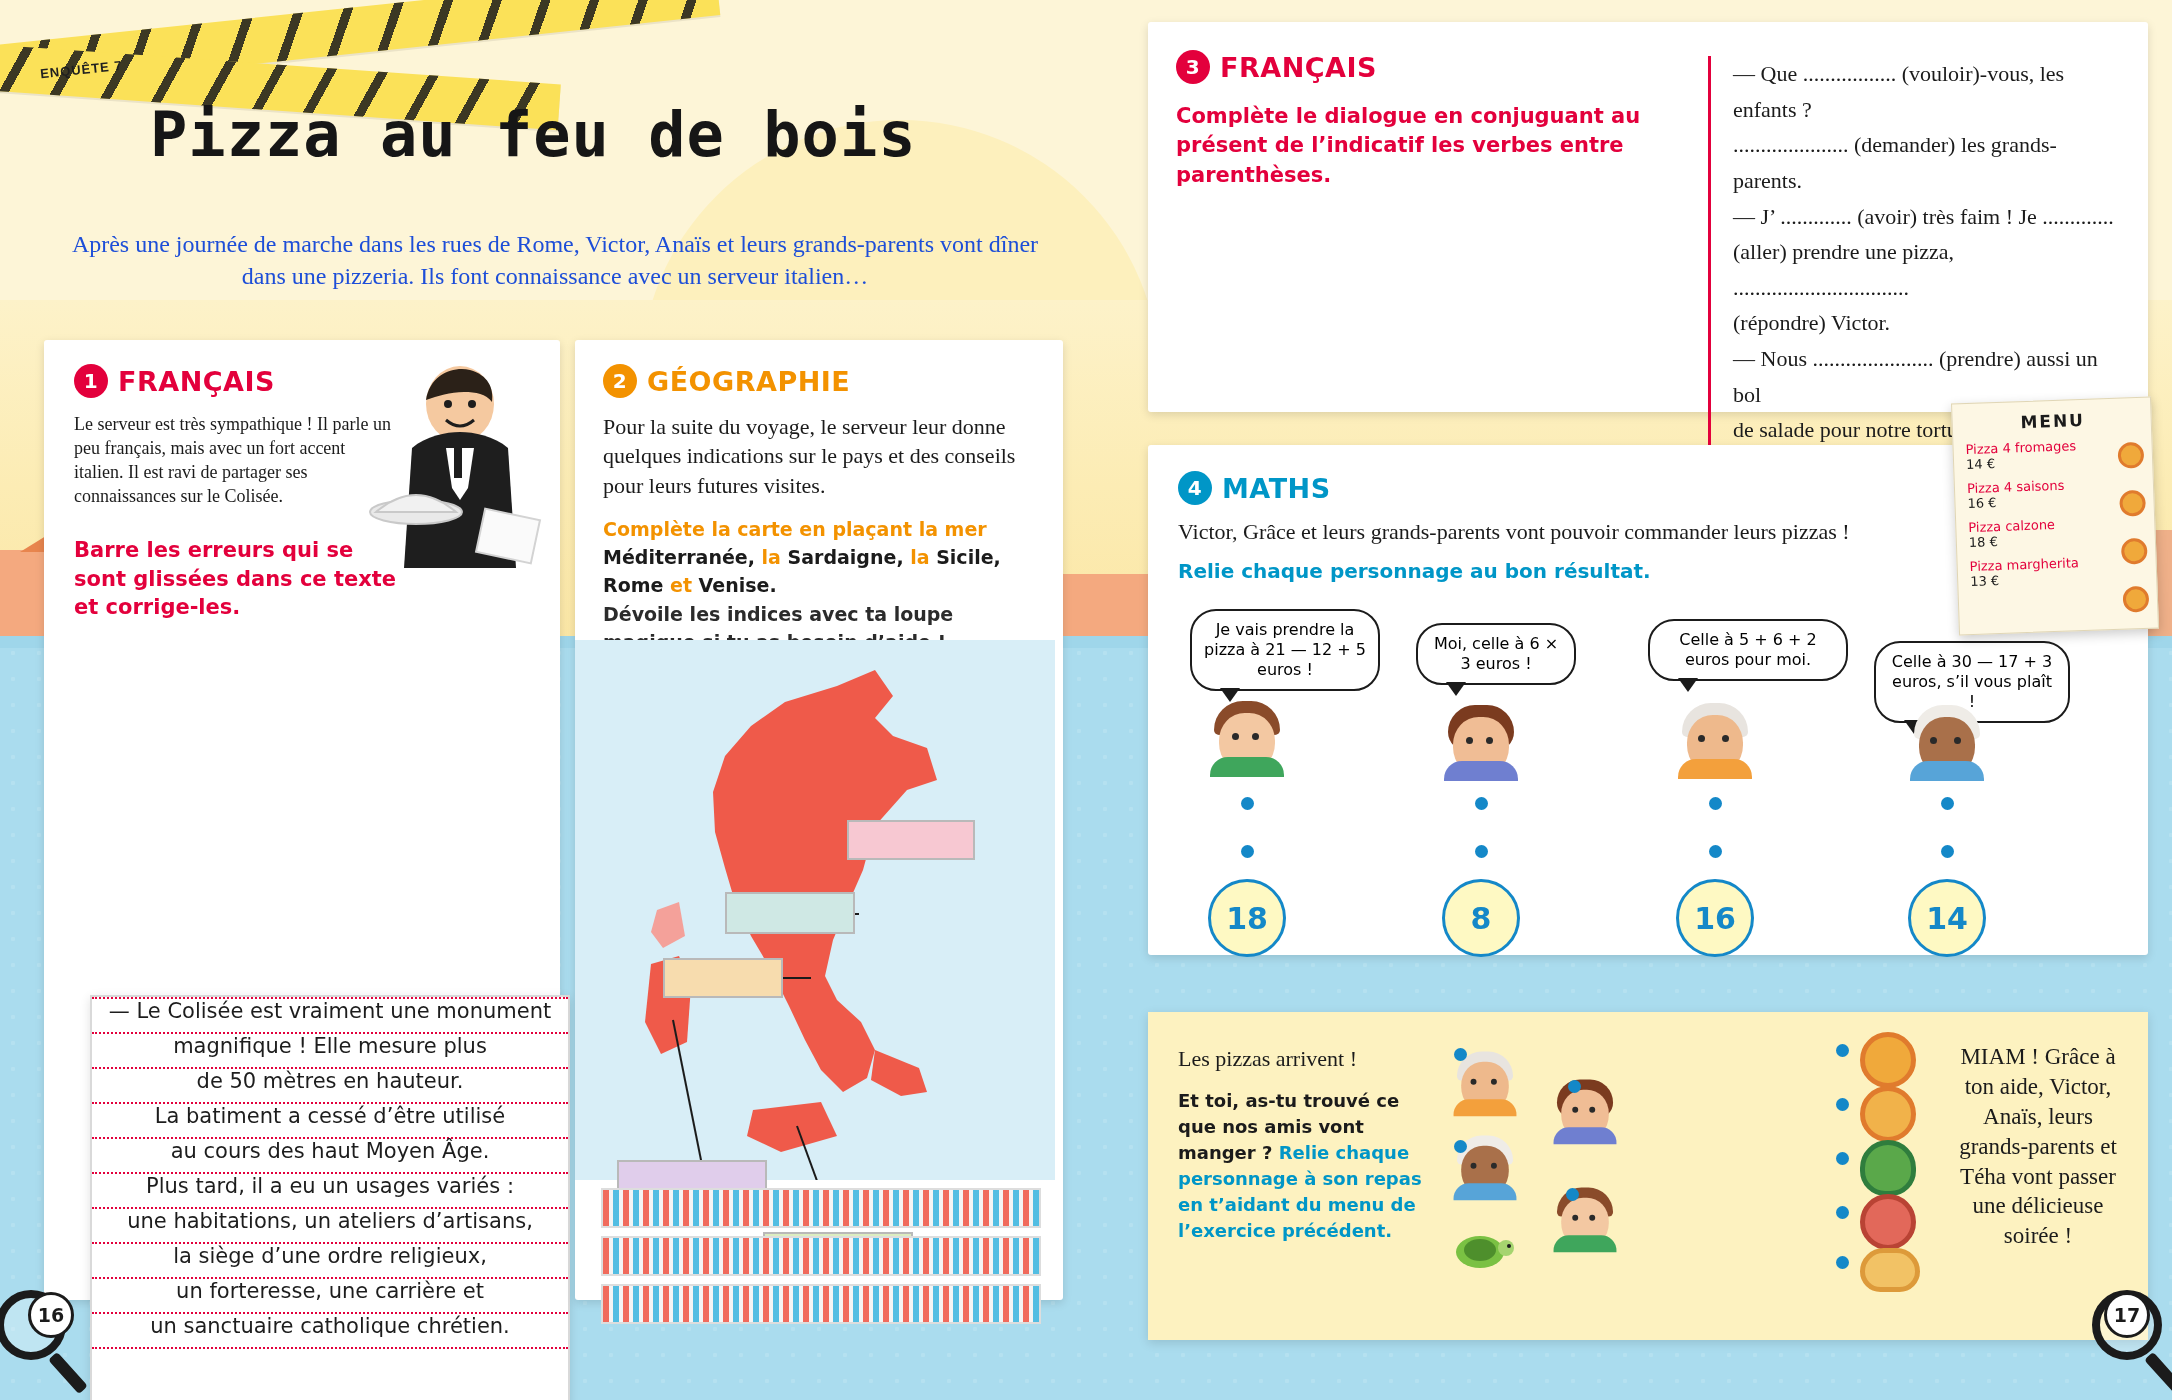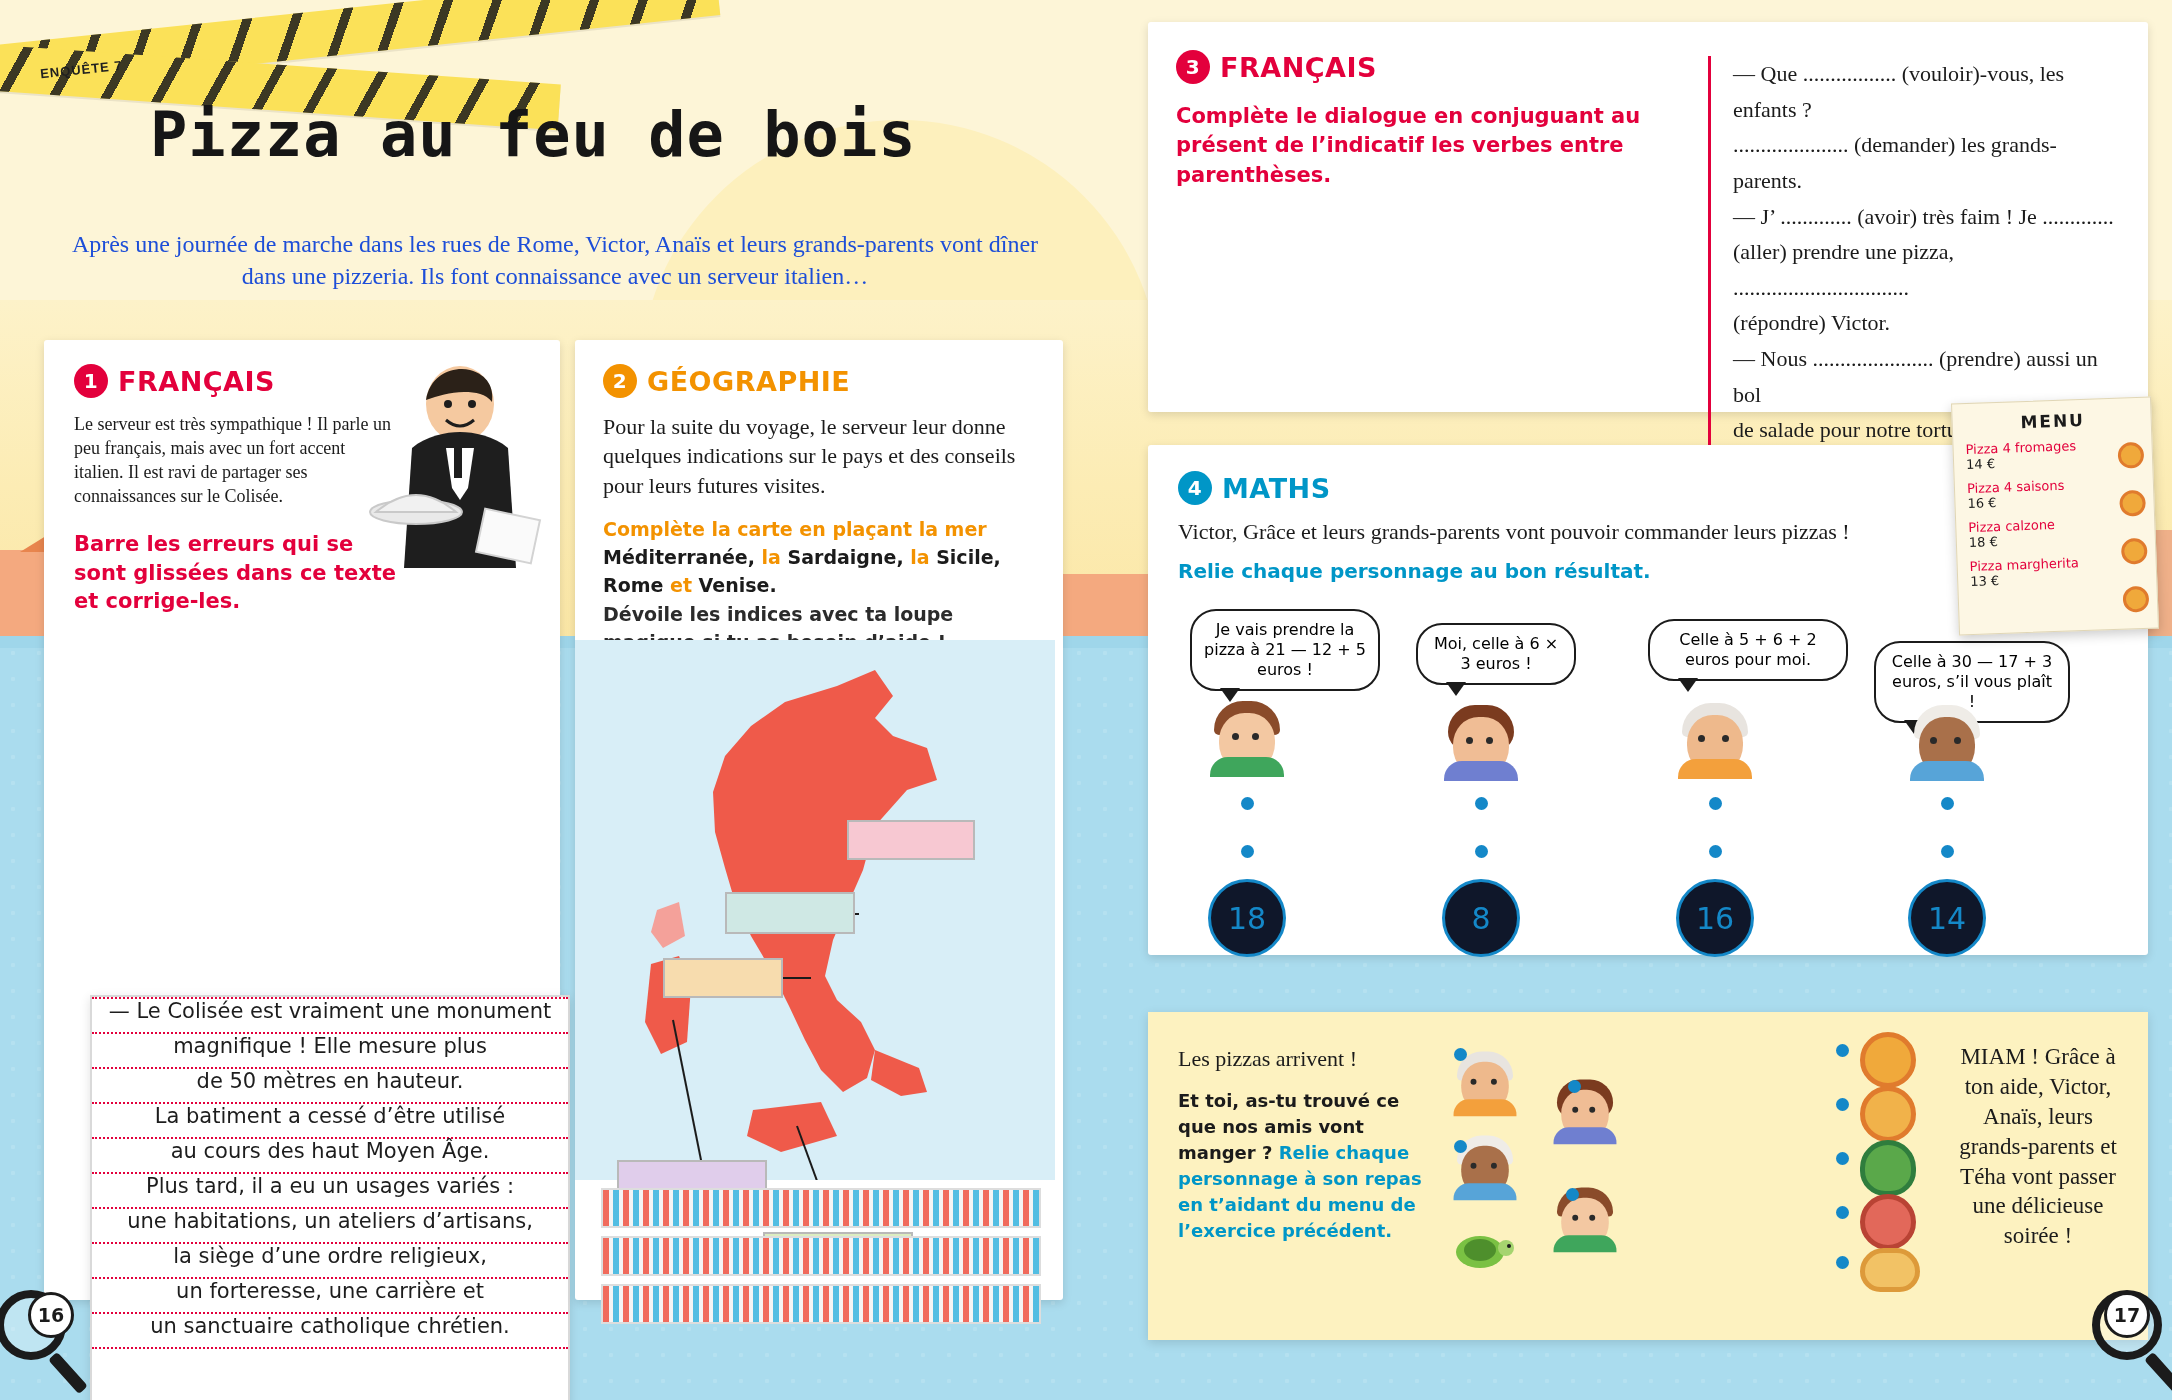--- a/index.html
+++ b/index.html
@@ -60,21 +60,21 @@
   #title { position:absolute; left:150px; top:98px; font-family:"DejaVu Sans Mono", monospace;
      font-weight:bold; font-size:62px; letter-spacing:1px; color:#161616; }
   #intro { position:absolute; left:70px; top:228px; width:970px; text-align:center;
      font-family:"Liberation Serif", serif; font-size:24px; line-height:1.35; color:#1d4ed8; }
 
   
   #ex1 { left:44px; top:340px; width:516px; height:960px; }
   #ex1 .body { padding:24px 26px 0 30px; }
   #ex1 .para { font-family:"Liberation Serif", serif; font-size:18px; line-height:1.34; color:#1b1b1b;
      width:320px; }
-  #ex1 .instr { color:#e3003c; font-weight:bold; font-size:21px; line-height:1.35; margin-top:22px;
+  #ex1 .instr { color:#e3003c; font-weight:bold; font-size:21px; line-height:1.35; margin-top:28px;
      font-family:"DejaVu Sans", sans-serif; width:330px;}
   .waiter { position:absolute; right:8px; top:24px; width:210px; height:220px; }
 
   .writebox { position:absolute; left:46px; top:655px; width:480px; height:620px;
      background:#fff; border:2px solid #d9d9d9; box-shadow:0 3px 10px rgba(0,0,0,.12); }
   .wline { font-family:"DejaVu Sans", sans-serif; font-size:21px; color:#1d1d1d;
      text-align:center; padding:0 14px 9px; border-bottom:2px dotted #e3003c; }
   .wline:first-child { border-top:2px dotted #e3003c; }
 
   
@@ -106,21 +106,21 @@
   #ex4 { left:1148px; top:445px; width:1000px; height:510px; }
   #ex4 .para { font-family:"Liberation Serif", serif; font-size:22px; color:#1b1b1b; }
   #ex4 .instr { color:#0096c7; font-weight:bold; font-size:20px; font-family:"DejaVu Sans", sans-serif; }
   .bubble { position:absolute; background:#fff; border:2px solid #1b1b1b; border-radius:26px;
      font-family:"DejaVu Sans", sans-serif; font-size:16px; text-align:center; padding:9px 12px;
      line-height:1.25; }
   .bubble:after { content:""; position:absolute; bottom:-13px; left:28px; width:0; height:0;
      border-left:10px solid transparent; border-right:10px solid transparent; border-top:14px solid #1b1b1b;}
   .dot { position:absolute; width:13px; height:13px; border-radius:50%; background:#1488c8; }
   .answer { position:absolute; width:78px; height:78px; border-radius:50%; border:3px solid #1488c8;
-     background:#0f172a; color:#1488c8; font-weight:normal; font-size:30px;
+     background:#fef9c3; color:#1488c8; font-weight:bold; font-size:30px;
      display:flex; align-items:center; justify-content:center; font-family:"DejaVu Sans", sans-serif; }
 
   
   #menu { position:absolute; left:1955px; top:400px; width:200px; height:232px;
      background:#fdf7e4; border:1px solid #e0d6b6; transform:rotate(-2deg);
      box-shadow:0 4px 12px rgba(0,0,0,.2); padding:10px 10px 0 12px; }
   #menu .mt { text-align:center; font-family:"DejaVu Sans", sans-serif; font-weight:bold;
      font-size:17px; letter-spacing:2px; color:#1b1b1b; }
   .mitem { font-family:"DejaVu Sans", sans-serif; font-size:13px; line-height:1.15; margin-top:9px; }
   .mitem .n { color:#e3003c; }

